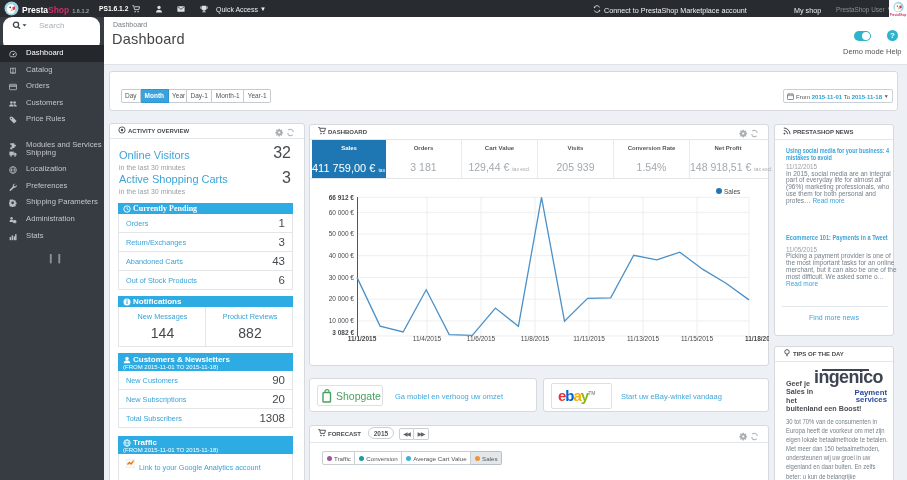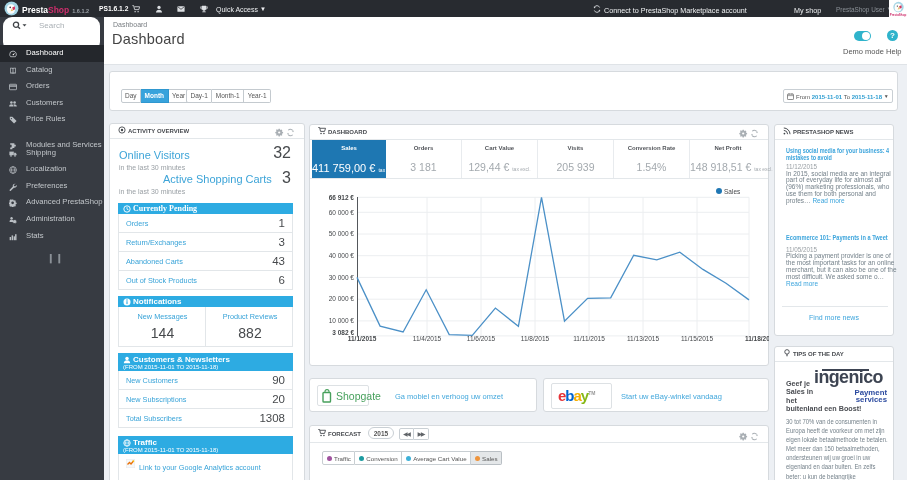--- a/index.html
+++ b/index.html
@@ -190,21 +190,21 @@
     <div class="mitem" style="top:160.8px;">
         <svg class="mico" viewBox="0 0 10 10">
           <path d="M8.5 1.3a2.7 2.7 0 0 0-3.4 3.4L1.2 8.6a1 1 0 0 0 1.4 1.4l3.9-3.9a2.7 2.7 0 0 0 3.4-3.4L8 4.6 6.6 4.2 6.2 2.8z" transform="translate(-0.3 -0.3)"></path>
         </svg>
         <span class="mtxt">Preferences</span>
       </div>
     <div class="mitem" style="top:177.4px;">
         <svg class="mico" viewBox="0 0 10 10">
           <path d="M3.5.5h1.6l.2 1 .9.4.9-.5 1.1 1.1-.5.9.4.9 1 .2v1.6l-1 .2-.4.9.5.9-1.1 1.1-.9-.5-.9.4-.2 1H3.5l-.2-1-.9-.4-.9.5-1.1-1.1.5-.9-.4-.9-1-.2V4.5l1-.2.4-.9-.5-.9L1.5.4l.9.5.9-.4zM4.3 3a1.6 1.6 0 1 0 0 3.2 1.6 1.6 0 0 0 0-3.2z" transform="scale(1.05)"></path>
         </svg>
-        <span class="mtxt">Advanced PrestaShop</span>
+        <span class="mtxt">Shipping Parameters</span>
       </div>
     <div class="mitem" style="top:194px;">
         <svg class="mico" viewBox="0 0 10 10">
           <circle cx="3.2" cy="2.8" r="1.5"></circle>
           <path d="M.7 6.8c0-1.4 1.1-2.4 2.5-2.4s2.5 1 2.5 2.4v.7H.7z"></path>
           <path d="M7.4 4.2l.6-.9.9.4-.1 1 .8.6 1-.3.3 1-.9.5v1l.9.5-.3 1-1-.3-.8.6.1 1-.9.4-.6-.9h-1l-.6.9-.9-.4.1-1-.8-.6-1 .3-.3-1 .9-.5v-1l-.9-.5.3-1 1 .3.8-.6-.1-1 .9-.4z" transform="scale(0.62) translate(4.5 4.5)"></path>
         </svg>
         <span class="mtxt">Administration</span>
       </div>
     <div class="mitem" style="top:210.6px;">
@@ -245,21 +245,21 @@
           </g>
           <g fill="#a9afb4">
             <path d="M16.9 2.7h2.2l-1.1 1.5z"></path>
             <path d="M11.9 6.3h2.2l-1.1-1.5z"></path>
           </g>
         </svg>
     </div>
     <div class="abs" style="left:9px;top:25px;font-size:11px;color:#3da4d8;">Online Visitors</div>
     <div class="abs" style="right:13px;top:20px;font-size:16px;color:#46494c;">32</div>
     <div class="abs" style="left:9px;top:40px;font-size:7px;color:#9aa0a5;">in the last 30 minutes</div>
-    <div class="abs" style="left:9px;top:49px;font-size:11px;color:#3da4d8;margin-left:44px;">Active Shopping Carts</div>
+    <div class="abs" style="left:9px;top:49px;font-size:11px;color:#3da4d8;">Active Shopping Carts</div>
     <div class="abs" style="right:13px;top:45px;font-size:16px;color:#46494c;">3</div>
     <div class="abs" style="left:9px;top:64px;font-size:7px;color:#9aa0a5;">in the last 30 minutes</div>
   </div>
   <div class="bluehead" style="left:118px;top:203px;width:175px;height:11px;line-height:11px;"><span style="margin-left:5px;font-family:Liberation Serif, serif;"><svg style="vertical-align:-1.5px;margin-right:2px;" width="8" height="8" viewBox="0 0 10 10">
           <circle cx="5" cy="5" r="4" fill="none" stroke="#fff" stroke-width="1.2"></circle>
           <path d="M5 2.6V5.2l2 1" fill="none" stroke="#fff" stroke-width="1"></path>
         </svg>Currently Pending</span></div>
   <div class="srow" style="left:118px;top:214px;width:175px;height:19px;">
       <span class="lbl">Orders</span>
       <span class="val">1</span>
@@ -430,21 +430,21 @@
       <text x="280" y="163">11/11/2015</text>
       <text x="334" y="163">11/13/2015</text>
       <text x="388" y="163">11/15/2015</text>
       <text x="452" y="163" font-weight="bold">11/18/2015</text>
     </g>
     <circle cx="410" cy="13" r="3" fill="#1f77b4"></circle>
     <text x="415" y="15.5" font-size="6.5" fill="#46494c">Sales</text>
   </svg>
 
   <div class="panel" style="left:309px;top:378px;width:228px;height:34px;">
-    <div class="abs" style="left:7px;top:6px;width:52px;height:21px;border:1px solid #dde1e4;border-radius:2px;background:#fff;">
+    <div class="abs" style="left:7px;top:6px;width:66px;height:21px;border:1px solid #dde1e4;border-radius:2px;background:#fff;">
       <svg class="abs" style="left:4px;top:3px;" width="12" height="14" viewBox="0 0 12 14">
           <g fill="none" stroke="#47a05c" stroke-width="1.4">
             <rect x="1" y="3.5" width="7.5" height="9.5" rx="0.8"></rect>
             <path d="M3 3.5V2.6a2 2 0 0 1 4 0v0.9" stroke-width="1.1"></path>
           </g>
         </svg>
       <div class="abs" style="left:18px;top:4px;font-size:10.5px;color:#47a05c;">Shopgate</div>
     </div>
     <div class="abs" style="left:85px;top:13px;font-size:7.5px;color:#44a8dc;">Ga mobiel en verhoog uw omzet</div>
   </div>

